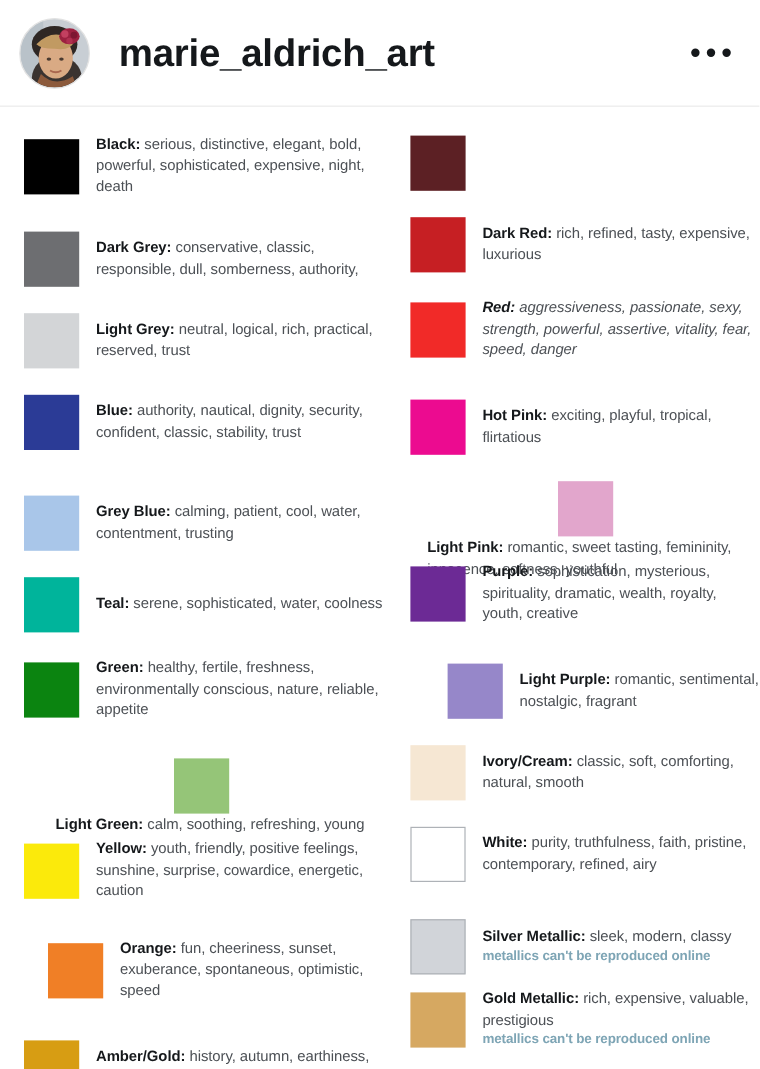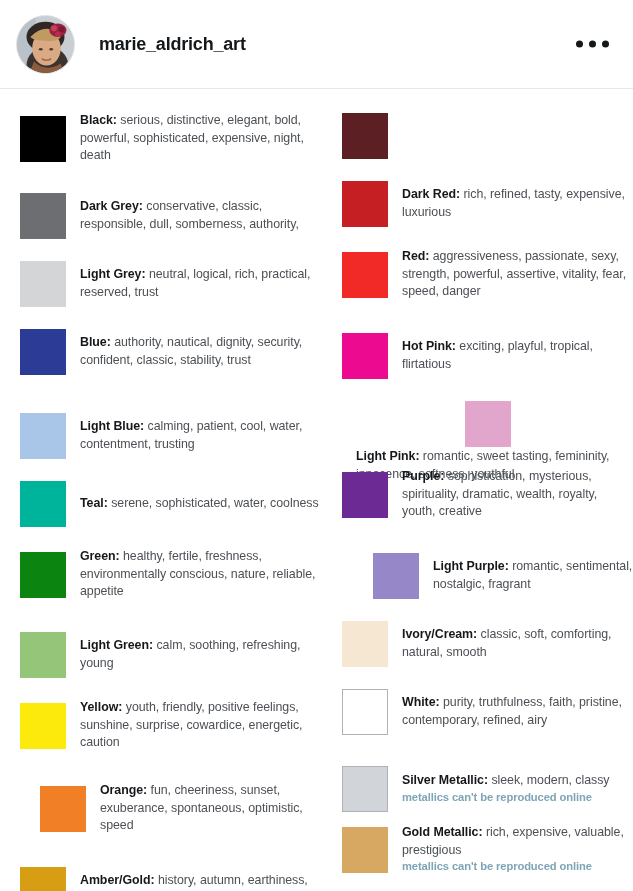--- a/index.html
+++ b/index.html
@@ -31,21 +31,21 @@
     flex: 0 0 59px;
     overflow: hidden;
     border: 1px solid #e2e2e2;
     position: relative;
     background: #cfd4d8;
   }
   .avatar svg { display: block; width: 100%; height: 100%; }
 
   .username {
     margin-left: 24px;
-    font-size: 18px;
+    font-size: 32px;
     font-weight: bold;
     color: #15181b;
     letter-spacing: -0.2px;
     white-space: nowrap;
   }
 
   .more-menu {
     position: absolute;
     right: 20px;
     top: 50%;
@@ -167,31 +167,31 @@
       <div class="swatch-row" style="position: absolute; top: 162px; left: 0px; right: 0px;">
         <div class="swatch" style="background: rgb(211, 213, 215);"></div>
         <div class="desc"><span class="name">Light Grey:</span> neutral, logical, rich, practical, reserved, trust</div>
       </div>
       <div class="swatch-row" style="position: absolute; top: 230px; left: 0px; right: 0px;">
         <div class="swatch" style="background: rgb(43, 59, 150);"></div>
         <div class="desc"><span class="name">Blue:</span> authority, nautical, dignity, security, confident, classic, stability, trust</div>
       </div>
       <div class="swatch-row" style="position: absolute; top: 314px; left: 0px; right: 0px;">
         <div class="swatch" style="background: rgb(169, 198, 233);"></div>
-        <div class="desc"><span class="name">Light Blue:</span> calming, patient, cool, water, contentment, trusting</div>
+        <div class="desc"><span class="name">Grey Blue:</span> calming, patient, cool, water, contentment, trusting</div>
       </div>
       <div class="swatch-row" style="position: absolute; top: 382px; left: 0px; right: 0px;">
         <div class="swatch" style="background: rgb(0, 180, 155);"></div>
         <div class="desc"><span class="name">Teal:</span> serene, sophisticated, water, coolness</div>
       </div>
       <div class="swatch-row" style="position: absolute; top: 450px; left: 0px; right: 0px;">
         <div class="swatch" style="background: rgb(11, 132, 16);"></div>
         <div class="desc"><span class="name">Green:</span> healthy, fertile, freshness, environmentally conscious, nature, reliable, appetite</div>
       </div>
-      <div class="swatch-row" style="position: absolute; top: 533px; left: 0px; right: 4px;">
+      <div class="swatch-row" style="position: absolute; top: 533px; left: 0px; right: 4px; flex-direction: column;">
         <div class="swatch" style="background: rgb(149, 197, 120);"></div>
         <div class="desc"><span class="name">Light Green:</span> calm, soothing, refreshing, young</div>
       </div>
       <div class="swatch-row" style="position: absolute; top: 601px; left: 0px; right: 0px;">
         <div class="swatch" style="background: rgb(251, 234, 11);"></div>
         <div class="desc"><span class="name">Yellow:</span> youth, friendly, positive feelings, sunshine, surprise, cowardice, energetic, caution</div>
       </div>
       <div class="swatch-row" style="position: absolute; top: 684px; left: 0px; right: 16px; padding-left: 20px;">
         <div class="swatch" style="background: rgb(240, 127, 38);"></div>
         <div class="desc"><span class="name">Orange:</span> fun, cheeriness, sunset, exuberance, spontaneous, optimistic, speed</div>
@@ -202,21 +202,21 @@
       </div>
     </div>
   <div class="column col-right" id="col-right">
       <div class="swatch-row" style="position: absolute; top: 14px; left: 0px; right: 0px;">
         <div class="swatch" style="background: rgb(92, 32, 36);"></div>
       </div>
       <div class="swatch-row" style="position: absolute; top: 82px; left: 0px; right: 0px;">
         <div class="swatch" style="background: rgb(198, 31, 35);"></div>
         <div class="desc"><span class="name">Dark Red:</span> rich, refined, tasty, expensive, luxurious</div>
       </div>
-      <div class="swatch-row" style="position: absolute; top: 150px; left: 0px; right: 0px;">
+      <div class="swatch-row" style="position: absolute; top: 150px; left: 0px; right: 0px; font-style: italic;">
         <div class="swatch" style="background: rgb(241, 42, 40);"></div>
         <div class="desc"><span class="name">Red:</span> aggressiveness, passionate, sexy, strength, powerful, assertive, vitality, fear, speed, danger</div>
       </div>
       <div class="swatch-row" style="position: absolute; top: 234px; left: 0px; right: 12px;">
         <div class="swatch" style="background: rgb(236, 11, 144);"></div>
         <div class="desc"><span class="name">Hot Pink:</span> exciting, playful, tropical, flirtatious</div>
       </div>
       <div class="swatch-row" style="position: absolute; top: 302px; left: 0px; right: 0px; flex-direction: column;">
         <div class="swatch" style="background: rgb(226, 166, 204);"></div>
         <div class="desc"><span class="name">Light Pink:</span> romantic, sweet tasting, femininity, innocence, softness, youthful</div>

